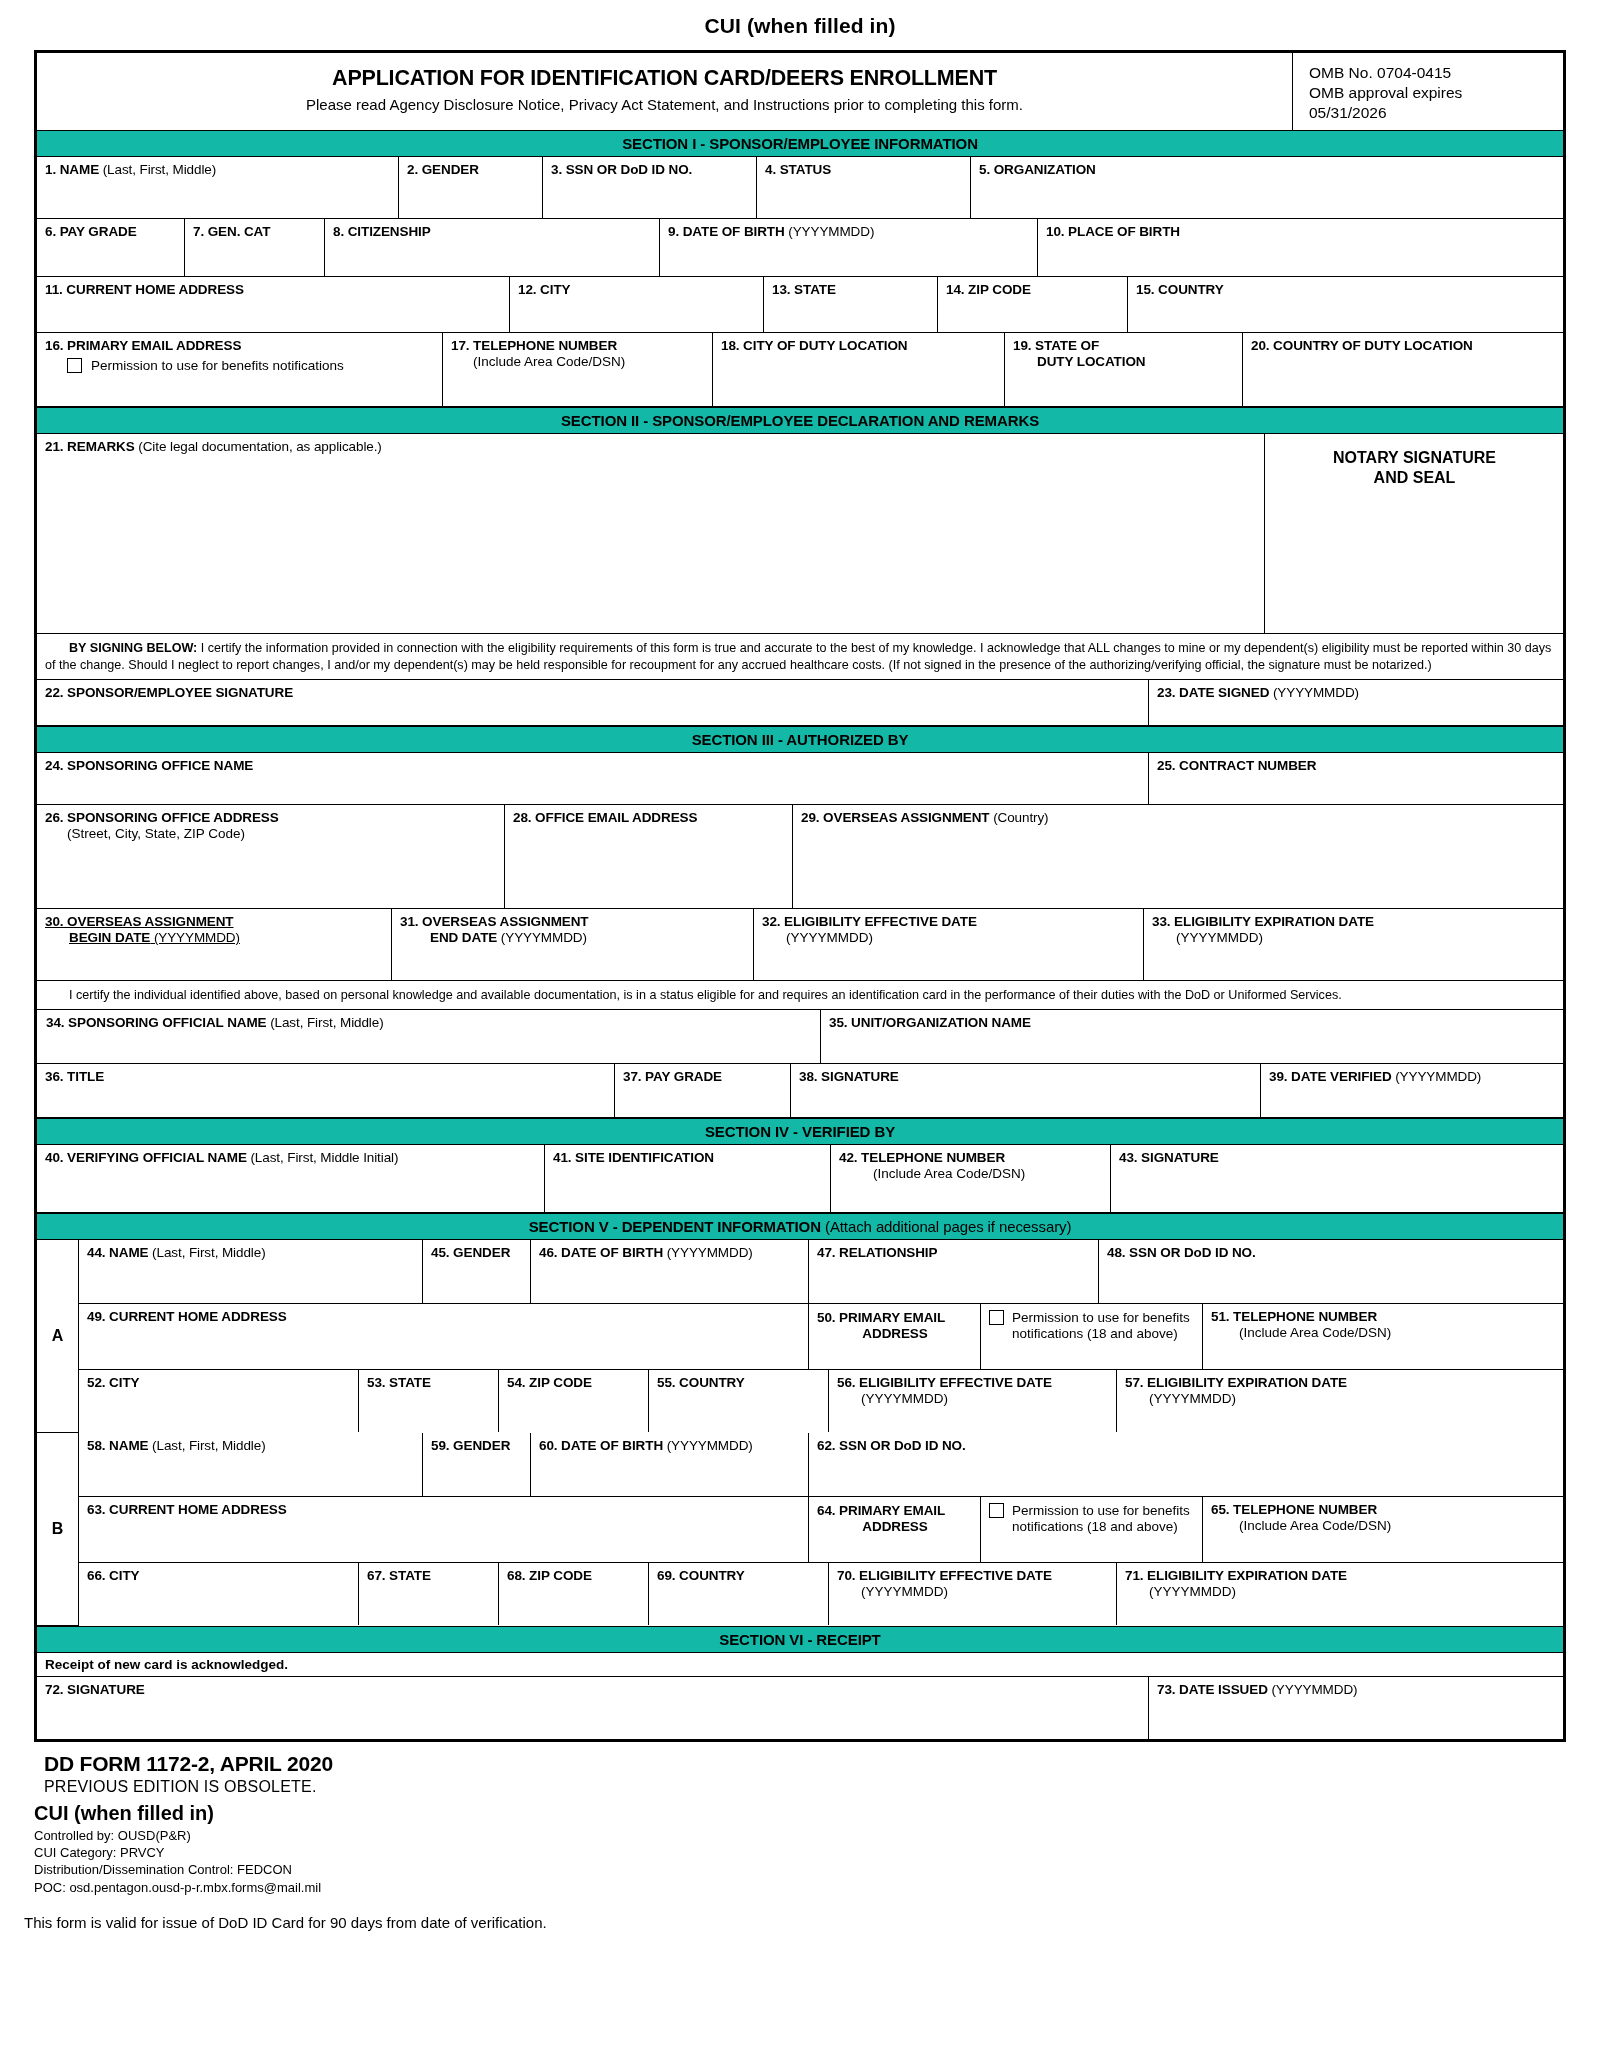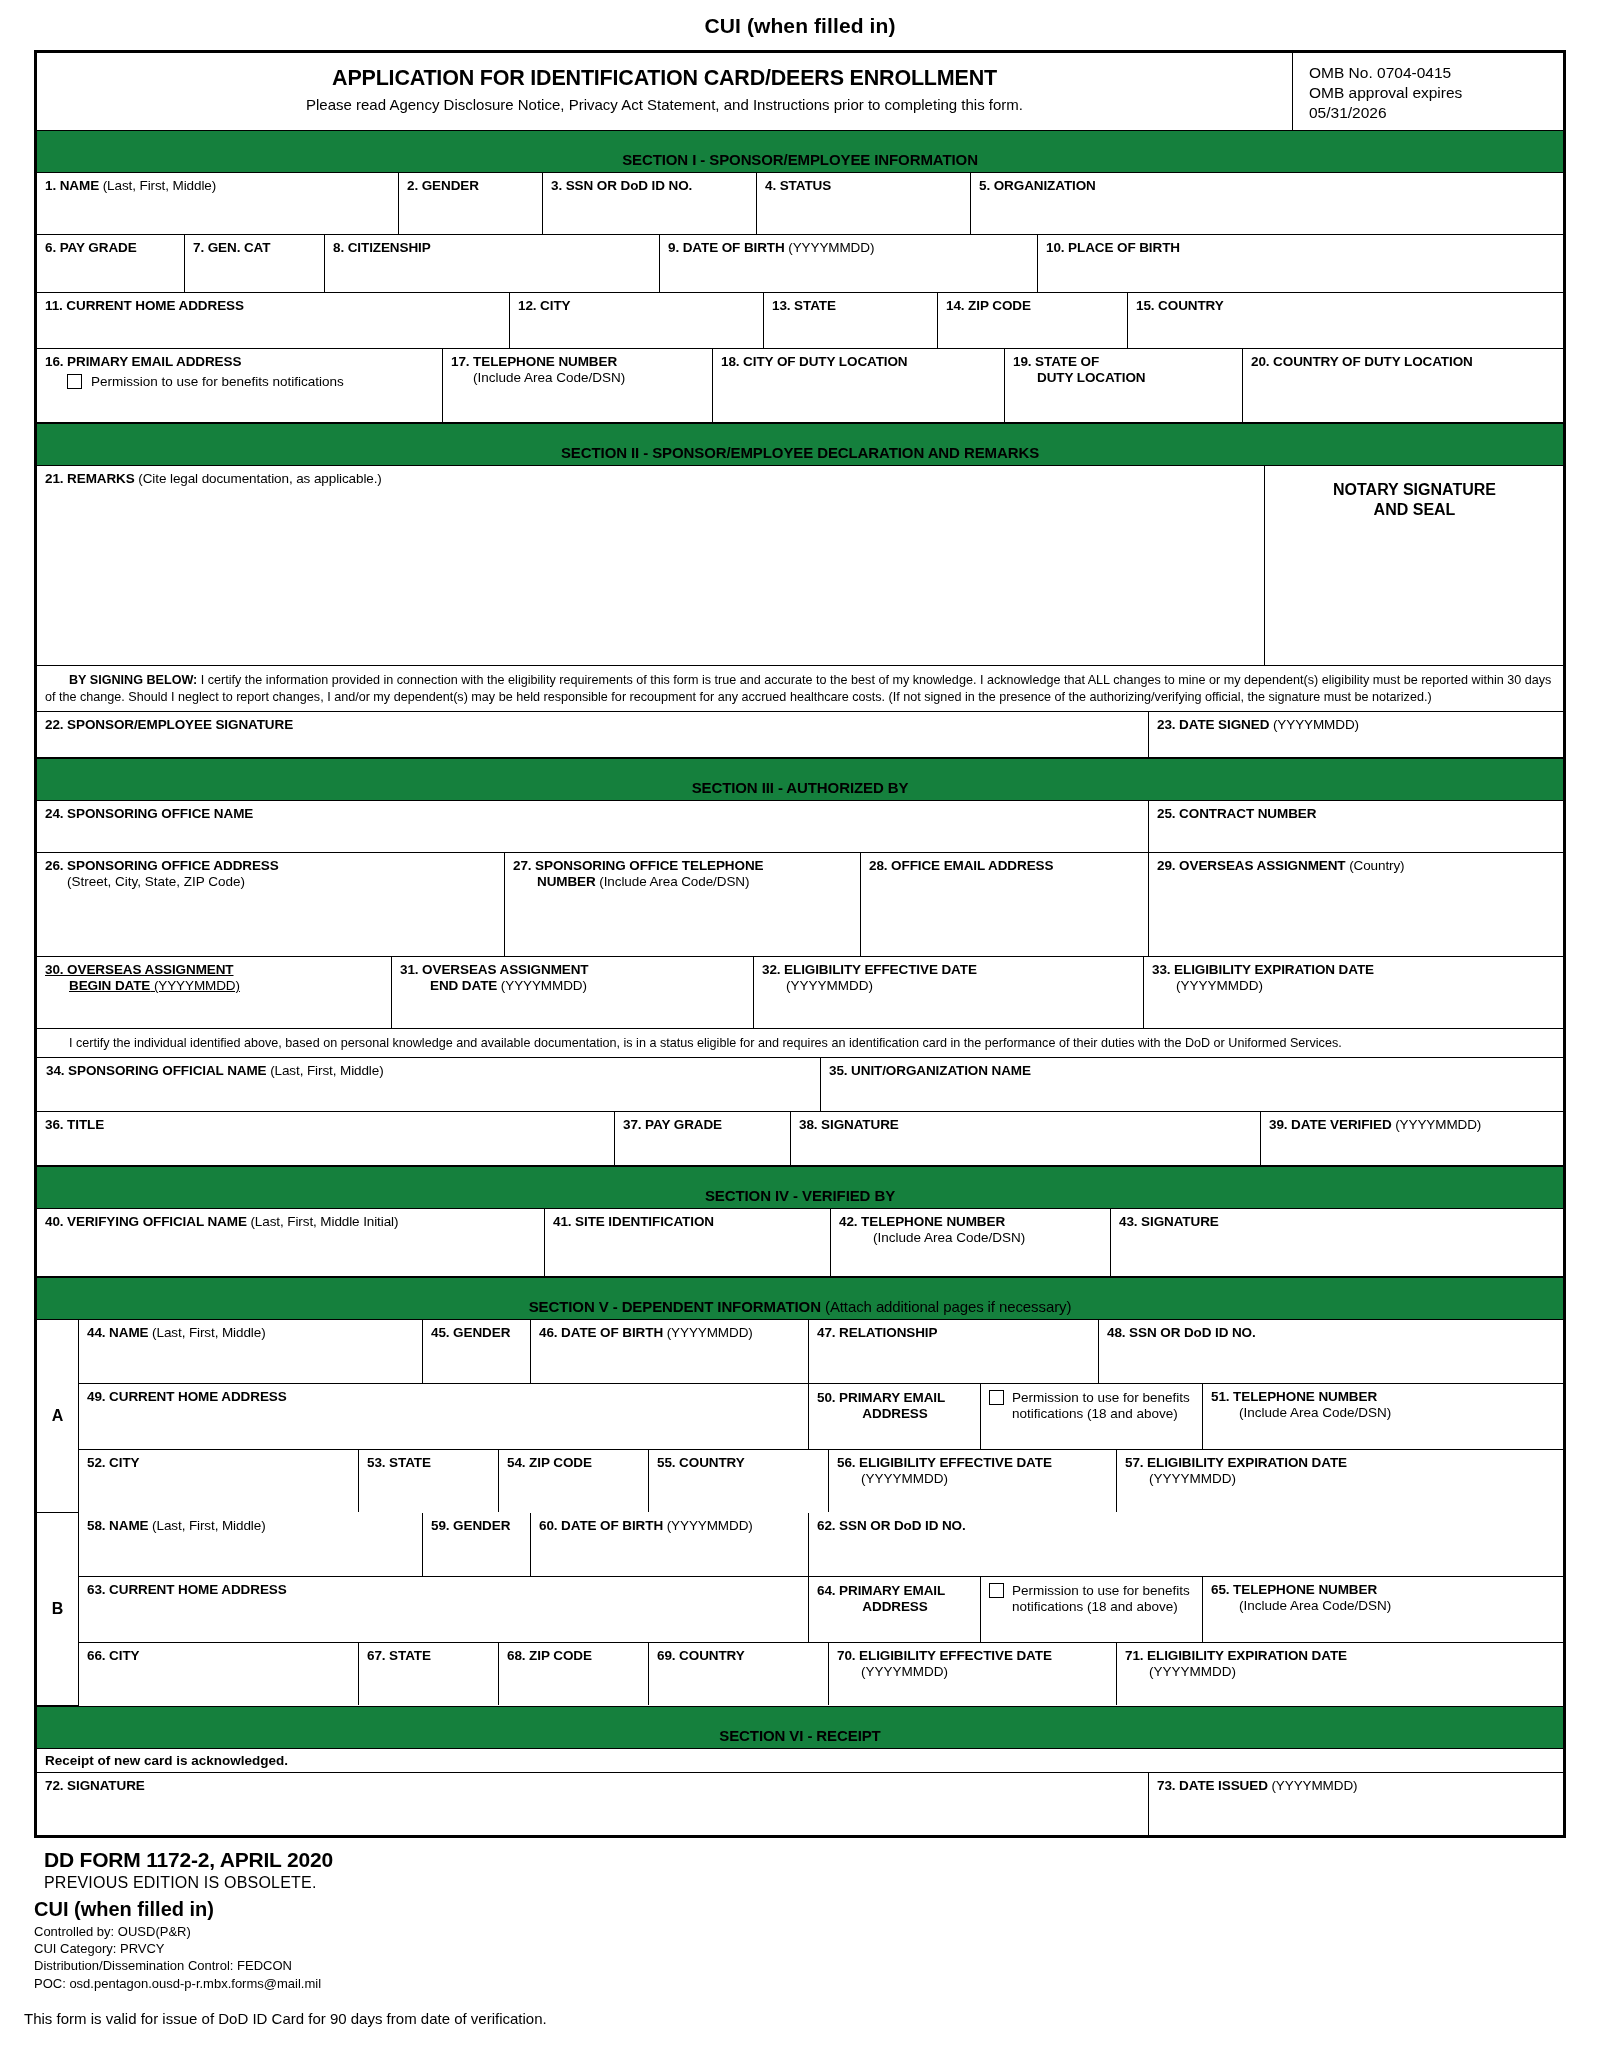--- a/index.html
+++ b/index.html
@@ -62,25 +62,25 @@
   .hdr-sub { font-size: 15px; margin-top: 5px; }
   .hdr-omb {
     width: 270px;
     padding: 10px 0 8px 16px;
     font-size: 15.5px;
     line-height: 1.28;
   }
 
   
   .secbar {
-    background: #15803d;
+    background: #14b8a6;
     text-align: center;
     font-size: 15px;
     font-weight: bold;
-    padding: 20px 0 4px 0;
+    padding: 4px 0 4px 0;
     border-bottom: 1.5px solid #000;
     border-top: 1.5px solid #000;
     letter-spacing: -0.1px;
   }
   .secbar .light { font-weight: normal; }
 
   
   .ckbox {
     display: inline-block;
     width: 15px; height: 15px;
@@ -298,24 +298,20 @@
       <div class="cell" style="flex:1;">
         <div class="lbl">25. CONTRACT NUMBER</div>
       </div>
     </div>
 
     <div class="row">
       <div class="cell" style="width:468px;height:104px;">
         <div class="lbl">26. SPONSORING OFFICE ADDRESS</div>
         <div class="sub" style="margin-left:22px;">(Street, City, State, ZIP Code)</div>
       </div>
-      <div class="cell" style="width:356px;">
-        <div class="lbl">27. SPONSORING OFFICE TELEPHONE</div>
-        <div class="lbl" style="margin-left:24px;"><span>NUMBER</span><span class="light"> (Include Area Code/DSN)</span></div>
-      </div>
       <div class="cell" style="width:288px;">
         <div class="lbl">28. OFFICE EMAIL ADDRESS</div>
       </div>
       <div class="cell" style="flex:1;">
         <div class="lbl"><span>29. OVERSEAS ASSIGNMENT</span><span class="light"> (Country)</span></div>
       </div>
     </div>
 
     <div class="row">
       <div class="cell" style="width:355px;height:72px;text-decoration:underline;">

